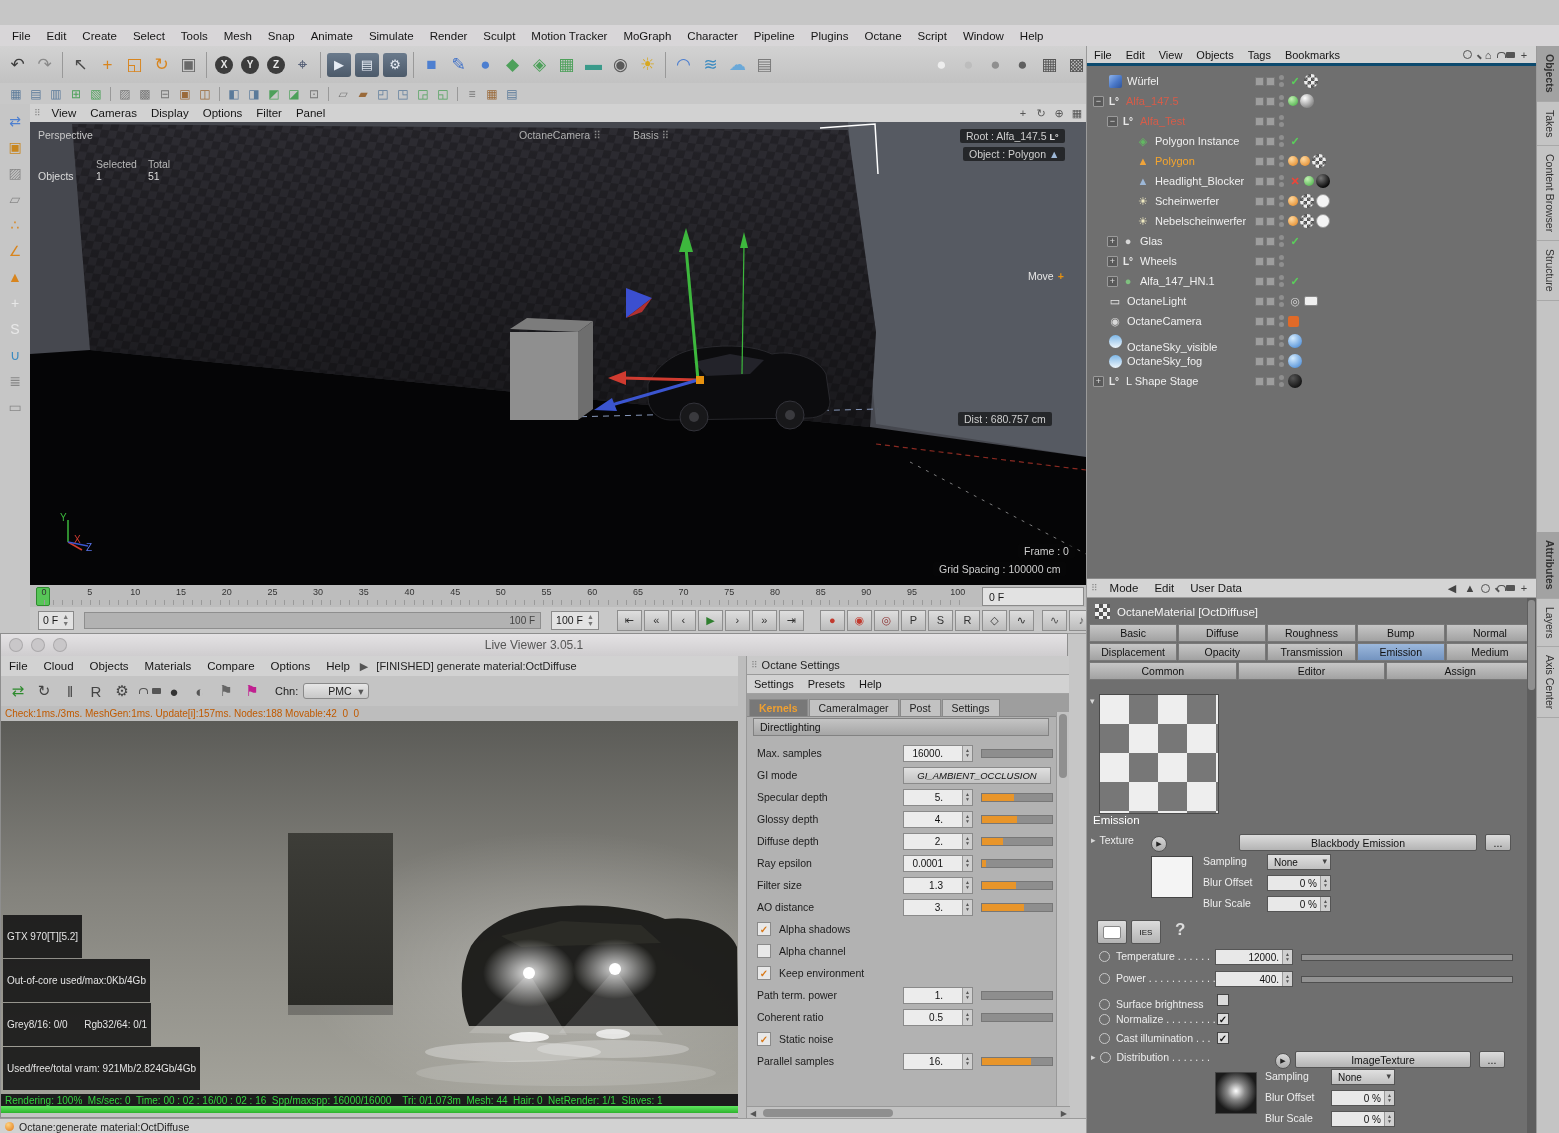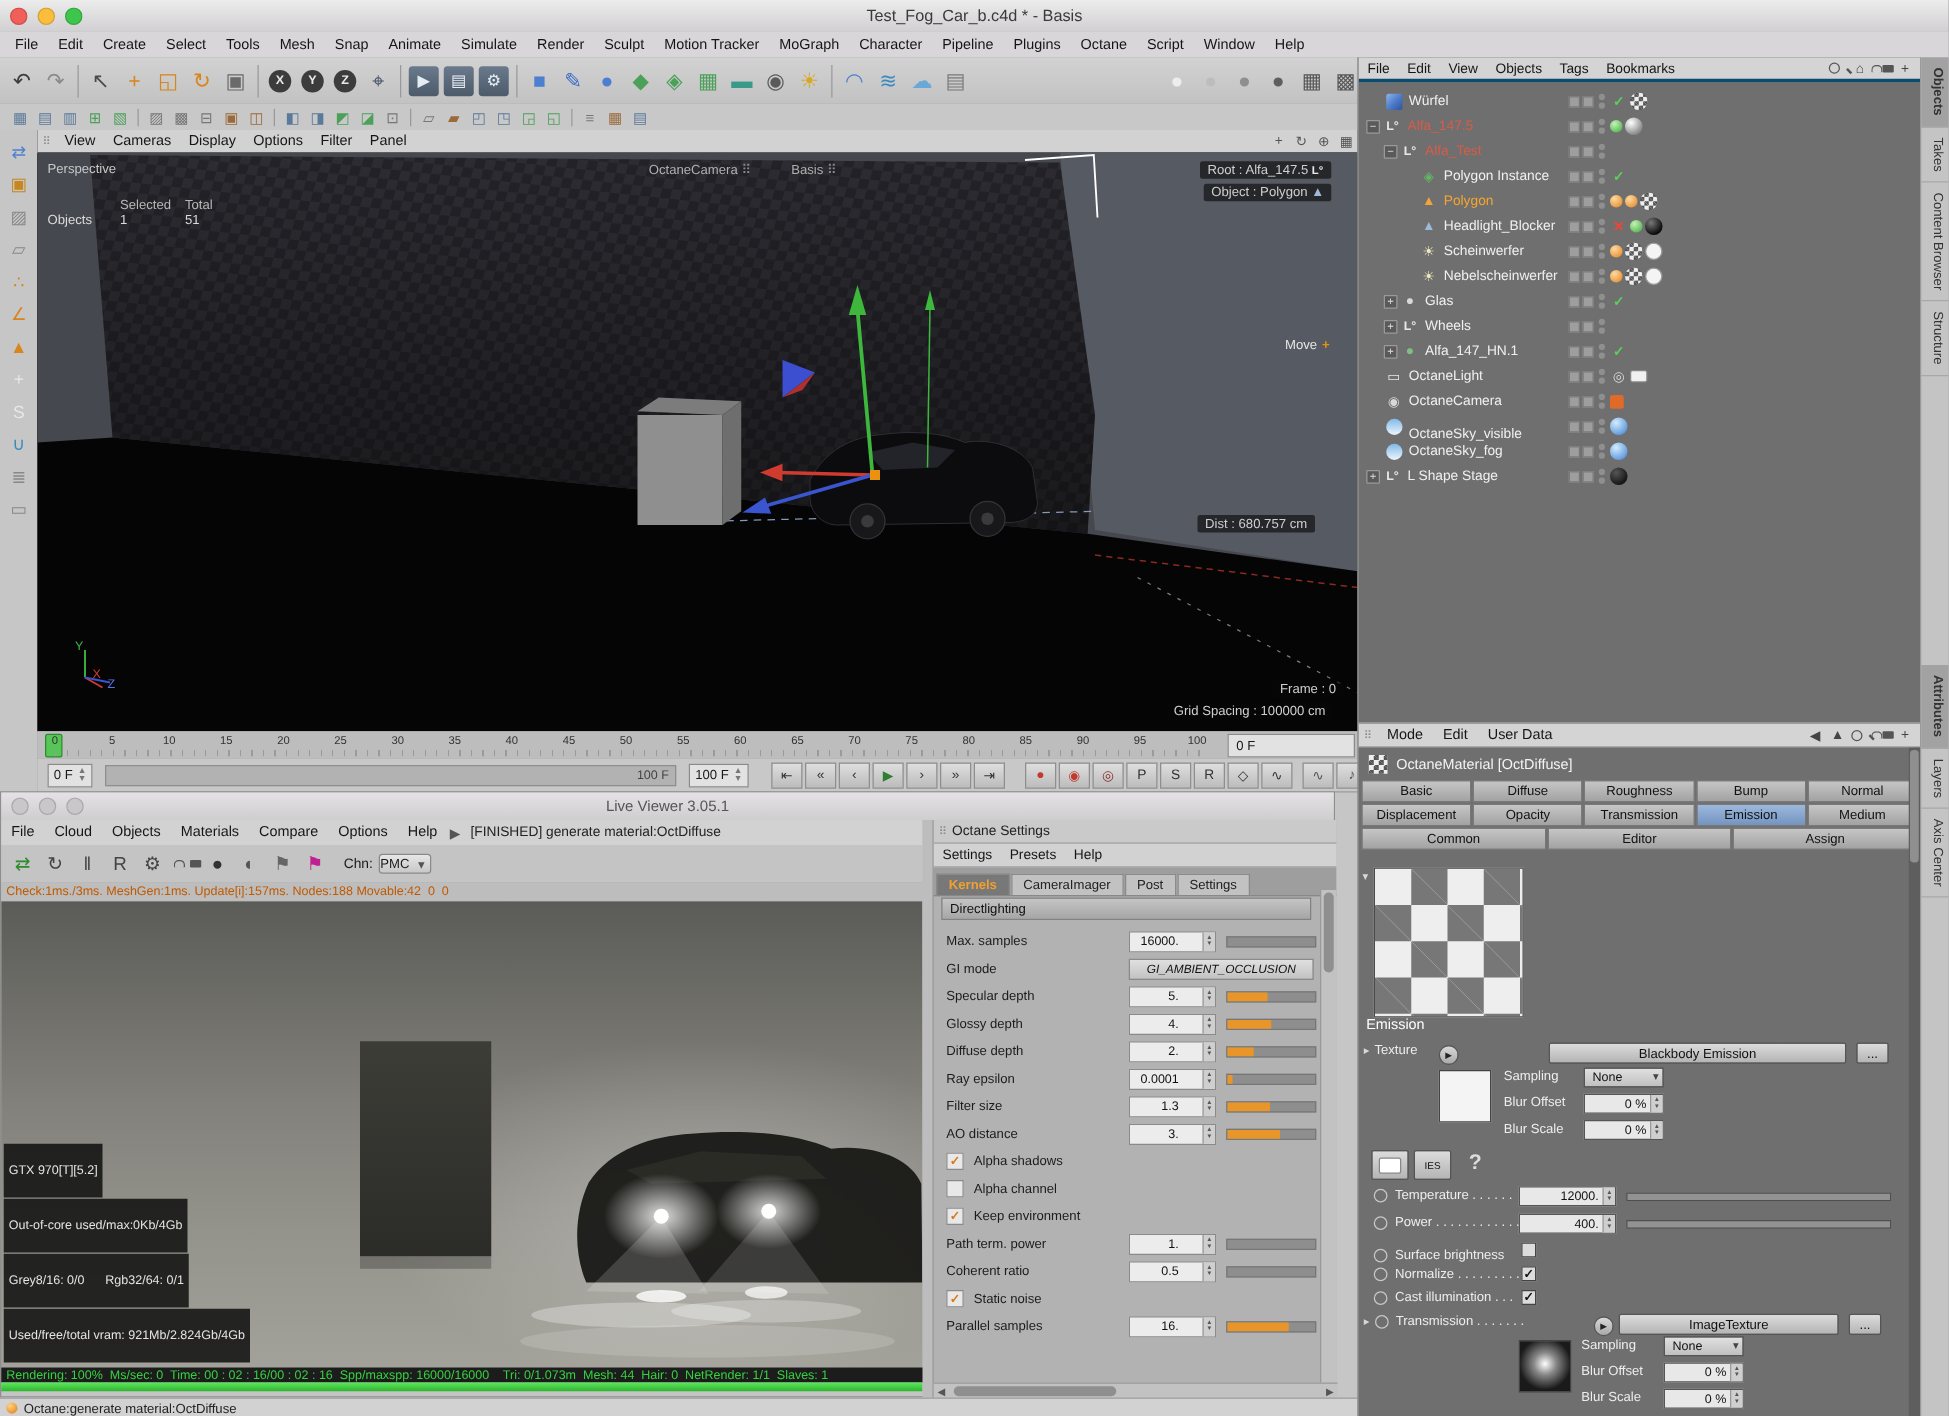--- a/index.html
+++ b/index.html
@@ -55,21 +55,21 @@
   .reccluster{display:flex;margin-left:14px;}
   .rightcluster{margin-left:auto;display:flex;}
   
   .lv{left:0;top:633px;width:1068px;height:485px;background:#c4c4c4;border:1px solid #8e8e8e;box-sizing:border-box;}
   .lv-title{left:0;top:0;width:100%;height:22px;background:linear-gradient(#e4e2e4,#cfcdcf);border-bottom:1px solid #a2a2a2;display:flex;align-items:center;}
   .lv-menubar{left:0;top:22px;width:737px;height:20px;background:#d2d2d2;border-bottom:1px solid #a8a8a8;display:flex;align-items:center;font-size:11px;}
   .lv-status{color:#222;padding-left:6px;}
   .lv-toolbar{left:0;top:42px;width:737px;height:30px;background:#c4c4c4;border-bottom:1px solid #a8a8a8;display:flex;align-items:center;padding-left:4px;}
   .lv-toolbar .tool{width:26px;height:24px;font-size:15px;}
   .chn{margin-left:10px;display:flex;align-items:center;}
-  .select{background:linear-gradient(#e6e6e6,#c8c8c8);border:1px solid #8a8a8a;border-radius:3px;padding:1px 16px 1px 0;position:relative;font-size:10.5px;margin-left:5px;}
+  .select{background:linear-gradient(#e6e6e6,#c8c8c8);border:1px solid #8a8a8a;border-radius:3px;padding:1px 16px 1px 24px;position:relative;font-size:10.5px;margin-left:5px;}
   .select:after{content:"▾";position:absolute;right:4px;top:1px;color:#555;}
   .lv-info{left:0;top:72px;width:737px;height:15px;background:#bdbdbd;color:#c05a00;font-size:10px;display:flex;align-items:center;padding-left:4px;white-space:pre;}
   .lv-render{left:0;top:87px;width:737px;height:373px;background:#8a8a85;overflow:hidden;}
   .gpu{position:absolute;left:2px;bottom:4px;}
   .gpuline{background:rgba(18,18,18,.88);color:#e4e4e4;font-size:10px;padding:16px 4px;margin-top:1px;width:max-content;white-space:pre;}
   .lv-stats{left:0;top:460px;width:737px;height:12px;background:#1c1c1c;color:#35d13f;font-size:10px;display:flex;align-items:center;padding-left:4px;white-space:pre;overflow:hidden;}
   .lv-prog{left:0;top:472px;width:737px;height:7px;background:#0d0d0d;}
   .lv-prog i{display:block;height:100%;background:linear-gradient(#5fe75f,#2db32d);}
   .lv-gap{left:737px;top:22px;width:8px;height:463px;background:#bdbdbd;}
   
@@ -171,26 +171,20 @@
   .ic-search:before{content:"";width:7px;height:7px;border:1.5px solid #555;border-radius:50%;display:block;}
   .ic-search:after{content:"";width:5px;height:1.5px;background:#555;display:block;transform:rotate(45deg);position:relative;left:5px;top:2px;}
   .ic-lock:before{content:"";width:7px;height:5px;border:1.5px solid #555;border-bottom:none;border-radius:4px 4px 0 0;display:block;margin:0 auto;}
   .ic-lock:after{content:"";width:9px;height:6px;background:#555;display:block;border-radius:1px;}
 </style>
 </head>
 <body>
 
 <div class="app">
 
-  <div class="r titlebar">
-    <span class="tl red"></span>
-    <span class="tl yel"></span>
-    <span class="tl grn"></span>
-    <span class="wintitle">Test_Fog_Car_b.c4d * - Basis</span>
-  </div>
 
   <div class="r menubar">
       <span class="menu-item">File</span>
       <span class="menu-item">Edit</span>
       <span class="menu-item">Create</span>
       <span class="menu-item">Select</span>
       <span class="menu-item">Tools</span>
       <span class="menu-item">Mesh</span>
       <span class="menu-item">Snap</span>
       <span class="menu-item">Animate</span>
@@ -1086,21 +1080,21 @@
 
       <div class="am-row" style="left:12px;top:434px;">
         <span class="am-circle"></span>
         <span>Cast illumination . . .</span>
       </div>
       <span class="am-check" style="position:absolute;left:130px;top:434px;">✓</span>
 
       <div class="am-row" style="left:4px;top:453px;">
         <span class="exp-arrow">▸</span>
         <span class="am-circle"></span>
-        <span>Transmission . . . . . . .</span>
+        <span>Distribution . . . . . . .</span>
       </div>
       <span class="roundbtn" style="position:absolute;left:188px;top:455px;">▶</span>
       <span class="am-btn" style="position:absolute;left:208px;top:453px;width:176px;">ImageTexture</span>
       <span class="am-btn" style="position:absolute;left:392px;top:453px;width:26px;">...</span>
 
       <div class="swatch" style="left:128px;top:474px;width:40px;height:40px;background:radial-gradient(circle at 50% 45%,#fff 0,#888 30%,#1a1a1a 70%);"></div>
       <div class="am-row" style="left:178px;top:472px;">Sampling</div>
       <span class="am-dd" style="position:absolute;left:244px;top:471px;width:64px;">None</span>
       <div class="am-row" style="left:178px;top:493px;">Blur Offset</div>
       <span class="am-field" style="position:absolute;left:244px;top:492px;width:64px;">

